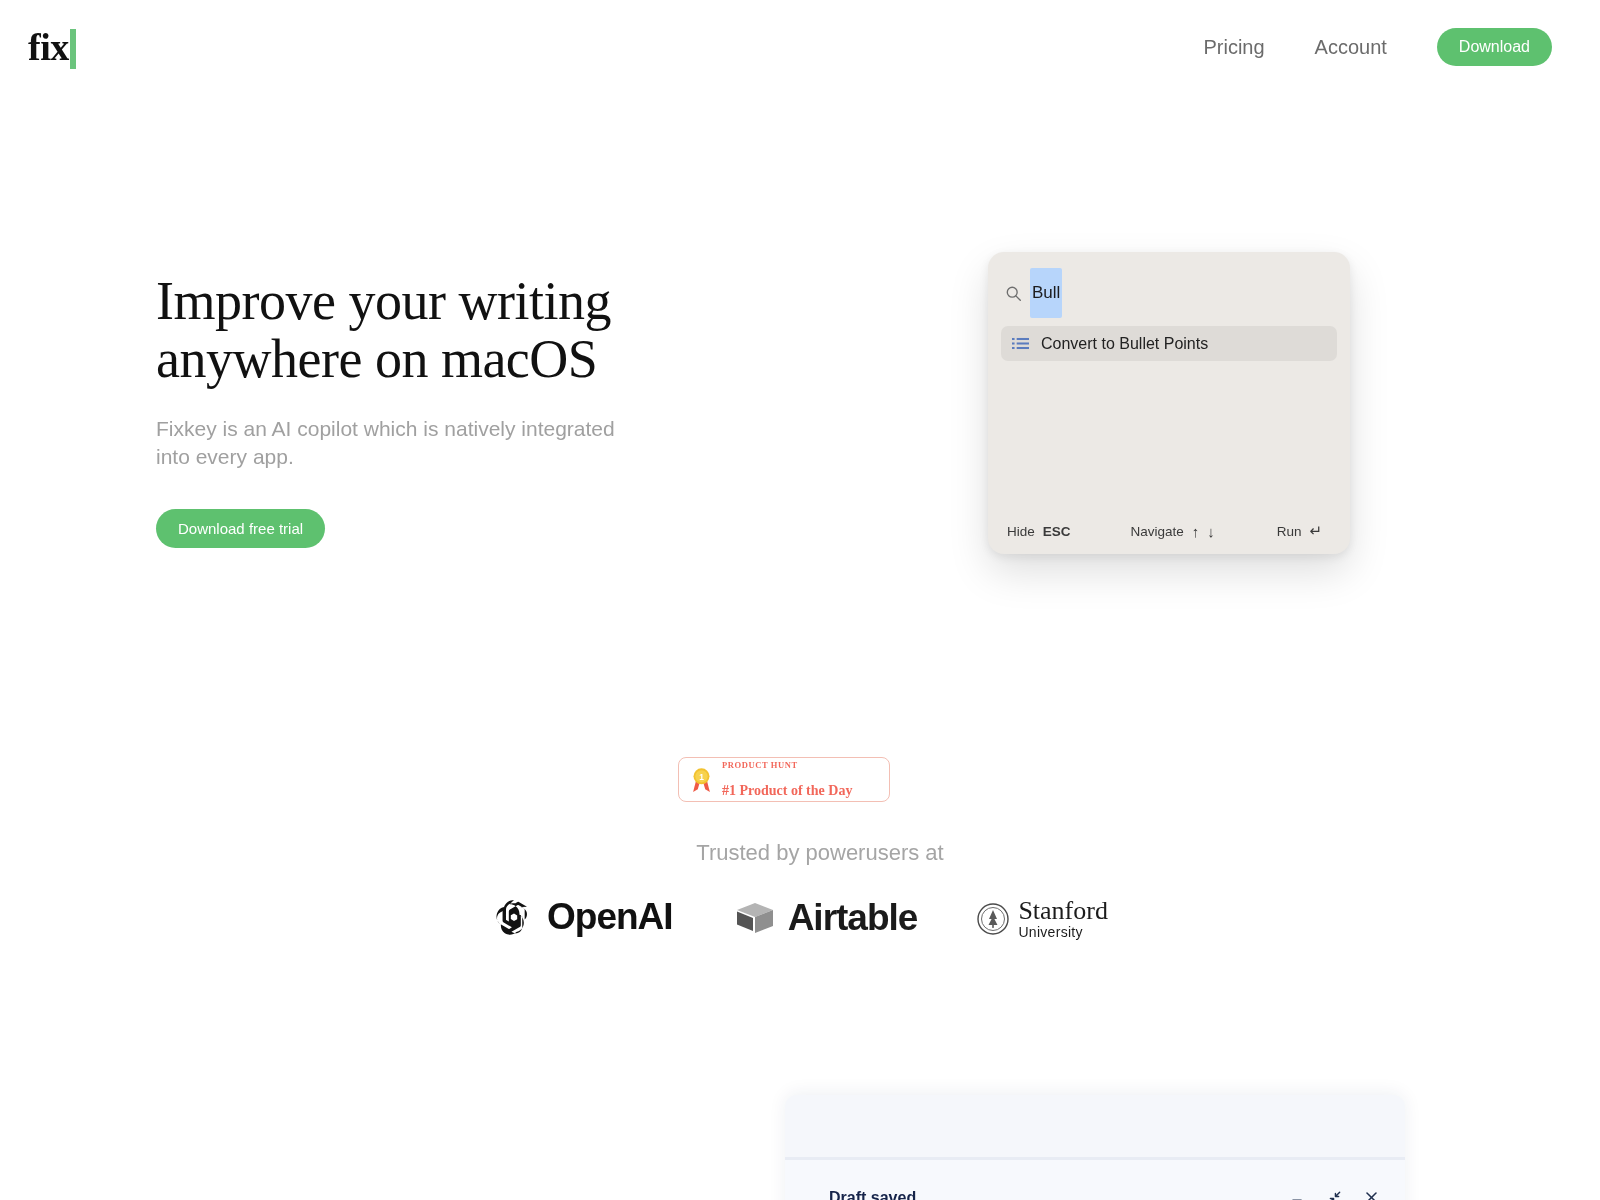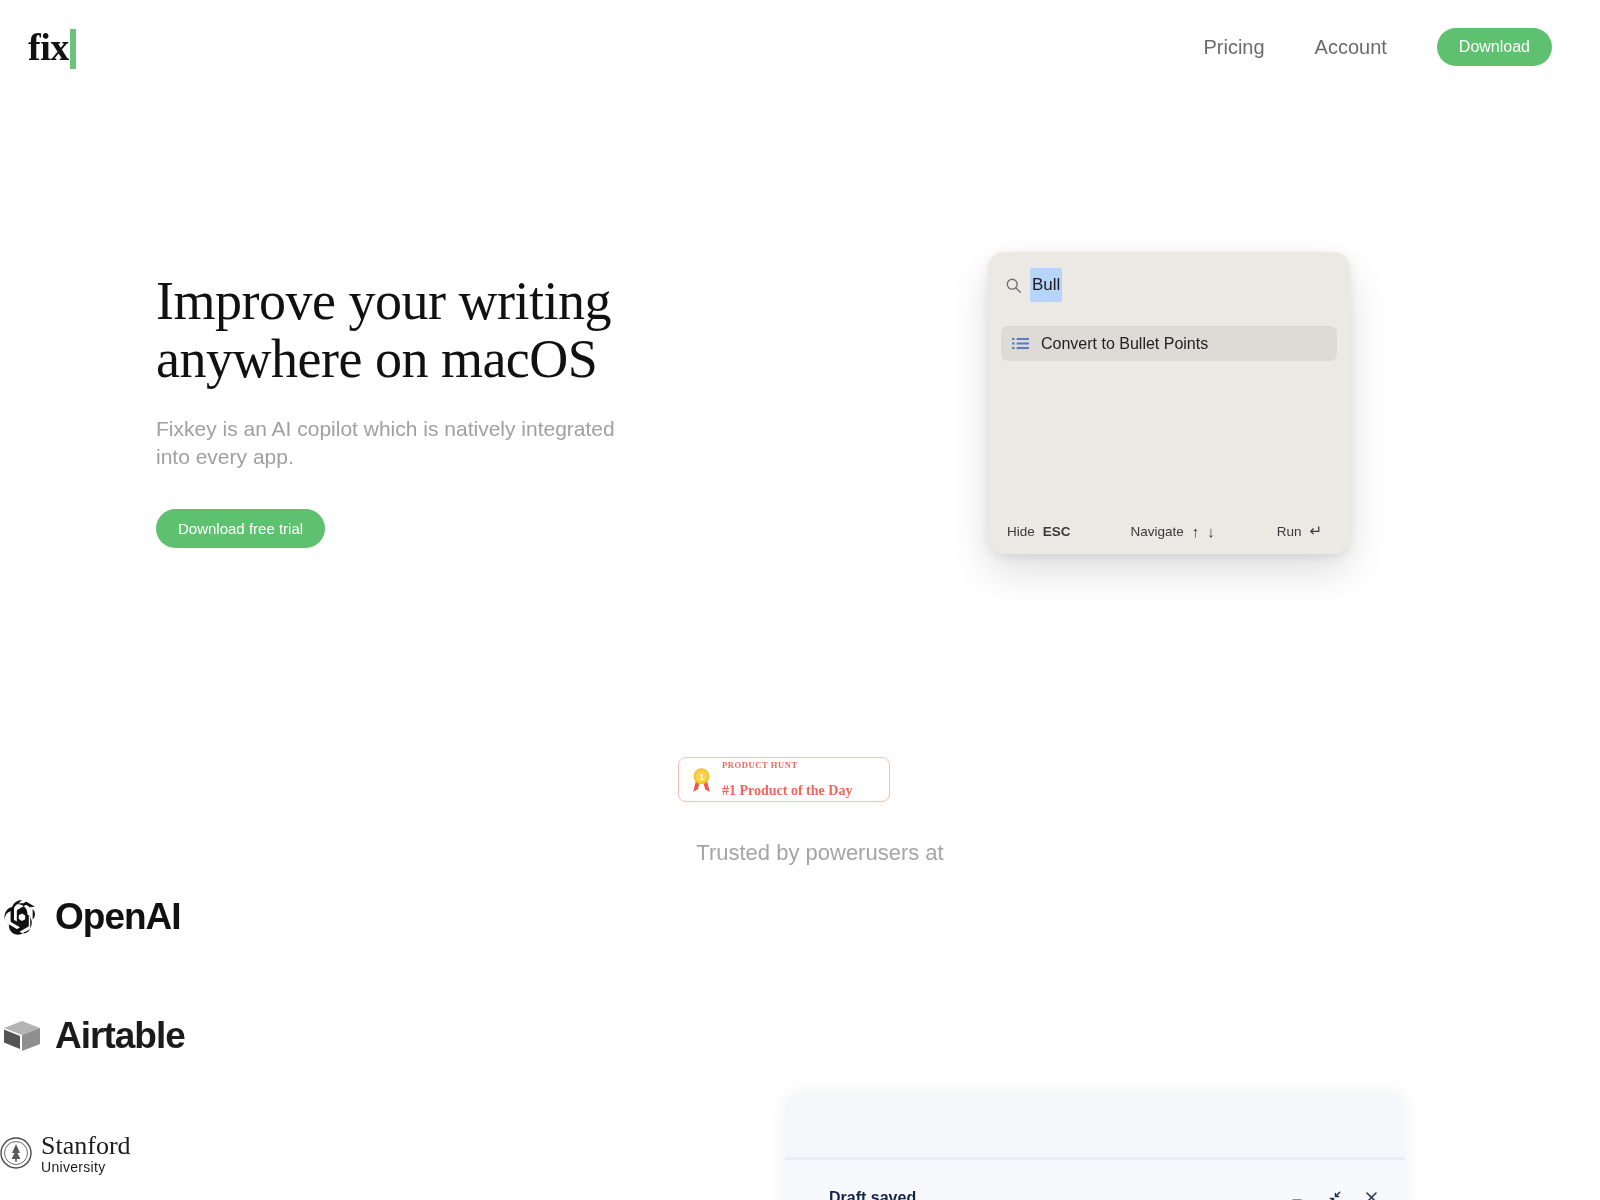--- a/index.html
+++ b/index.html
@@ -58,24 +58,24 @@
   .palette {
     position: absolute; left: 988px; top: 252px; width: 362px; height: 302px;
     background: #ece9e5; border-radius: 16px;
     box-shadow: 0 18px 40px rgba(0,0,0,0.13), 0 3px 10px rgba(0,0,0,0.08);
     padding: 14px 13px 0 13px; display: flex; flex-direction: column;
   }
   .palette-search { display: flex; align-items: center; gap: 8px; padding: 2px 0 0 4px; }
   .search-ico { width: 17px; height: 17px; flex: 0 0 auto; }
   .search-val {
     font-size: 17px; color: #1c1c1e;
-    background: #b7d5fb; padding: 7px 2px; border-radius: 2px;
+    background: #b7d5fb; padding: 15px 2px; border-radius: 2px;
   }
   .palette-row {
-    margin-top: 24px; height: 35px; display: flex; align-items: center; gap: 12px;
+    margin-top: 8px; height: 35px; display: flex; align-items: center; gap: 12px;
     background: #dedbd7; border-radius: 7px; padding: 0 11px;
   }
   .list-ico { width: 17px; height: 13px; flex: 0 0 auto; }
   .palette-row-label { font-size: 16px; color: #222; }
   .palette-spacer { flex: 1 1 auto; }
   .palette-footer {
     display: flex; align-items: center; padding: 0 6px 14px 6px; gap: 0;
     font-size: 13.5px; color: #3a3a3a;
   }
   .pf-group { display: flex; align-items: center; gap: 8px; }
@@ -97,21 +97,21 @@
   }
   .ph-title { font-size: 14px; font-weight: 700; color: #f2675a; }
 
   
   .trusted {
     position: absolute; left: 0; top: 840px; width: 1600px; text-align: center;
     font-size: 22px; color: #a5a5a5; margin-left: 20px;
   }
   .logos {
     position: absolute; left: 0; top: 895px; width: 1600px;
-    display: flex; align-items: flex-start; justify-content: center; gap: 76px; flex-direction: column;
+    display: flex; align-items: flex-end; justify-content: center; gap: 60px;
   }
   .brand { display: flex; align-items: center; gap: 11px; }
   .brand-name { font-size: 37px; font-weight: 700; color: #111; letter-spacing: -1px; }
   .brand-name.airtable { color: #1b1b1b; }
   .stanford { display: flex; align-items: center; gap: 9px; }
   .stanford-words { display: flex; flex-direction: column; line-height: 1.02; }
   .st-1 { font-family: "Liberation Serif", serif; font-size: 26px; color: #1c1c1c; }
   .st-2 { font-family: Liberation Sans, sans-serif; font-size: 14px; color: #1c1c1c; letter-spacing: 0.3px; }
 
   

